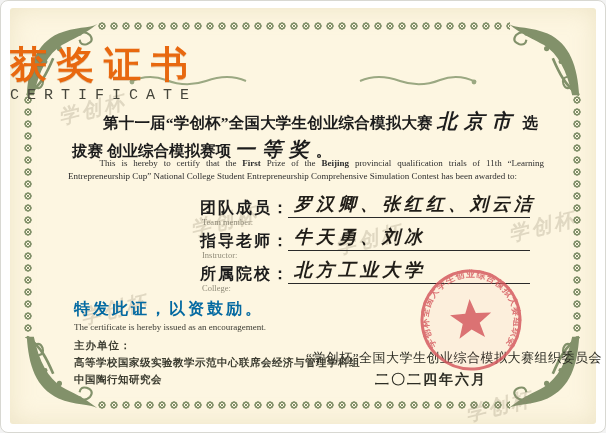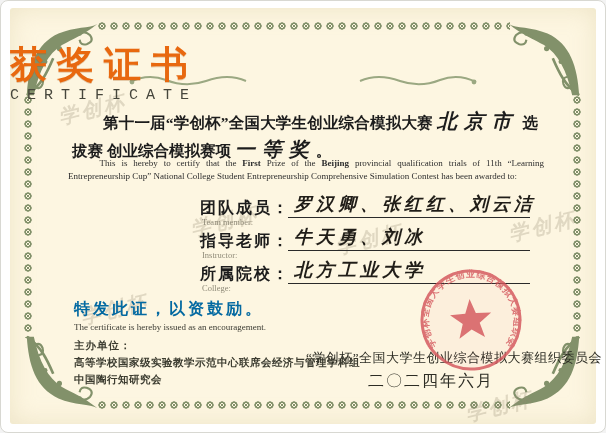--- a/index.html
+++ b/index.html
@@ -109,21 +109,21 @@
   .closing-en{font-size:9px; color:#3a3a32; margin-top:2px;}
 
   
   .host{position:absolute; left:64px; top:331px; color:#3c3c30;}
   .host-label{font-size:10.5px; font-weight:bold; letter-spacing:1px;}
   .host-line{font-size:10.5px; font-weight:bold; margin-top:3px; letter-spacing:.5px;}
 
   
   .issuer{position:absolute; right:40px; top:341px; width:250px; text-align:center; color:#2d2d24;}
   .issuer-committee{font-size:13px; font-weight:normal; letter-spacing:.5px; white-space:nowrap;}
-  .issuer-date{font-size:16px; font-weight:normal; margin-top:4px; letter-spacing:2px;}
+  .issuer-date{font-size:14px; font-weight:bold; margin-top:4px; letter-spacing:2px;}
   .issuer-serial{font-size:10.5px; font-weight:bold; margin-top:3px; text-align:right; padding-right:18px; letter-spacing:.5px;}
 
   
   .seal{
     position:absolute; left:408px; top:259px; width:106px; height:106px;
     opacity:.82; transform:rotate(-4deg); pointer-events:none;
   }
 </style>
 </head>
 <body>

